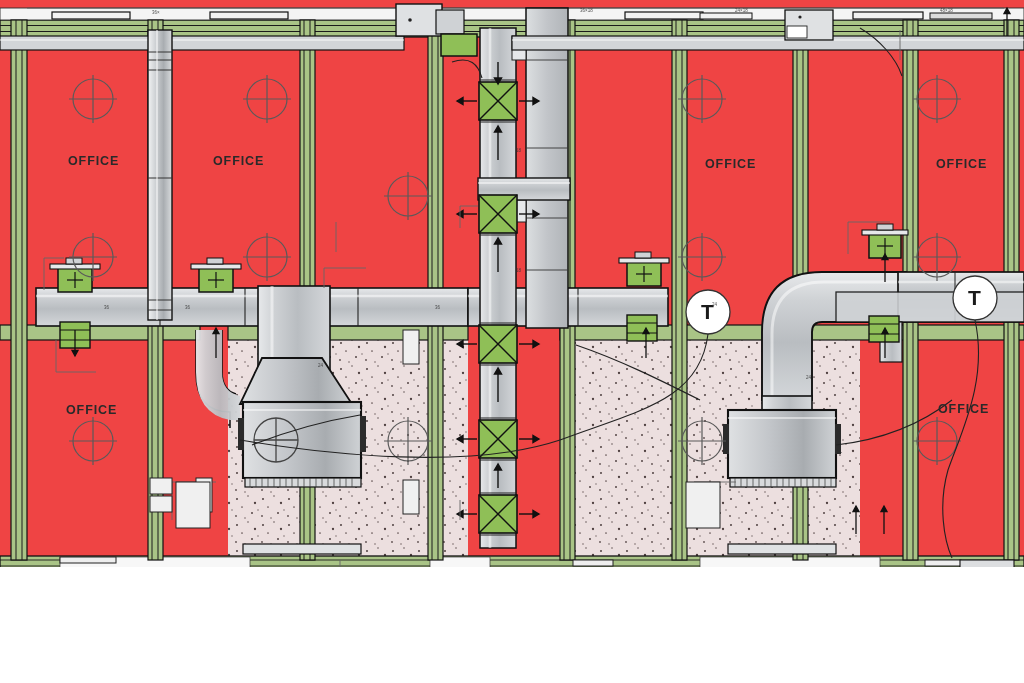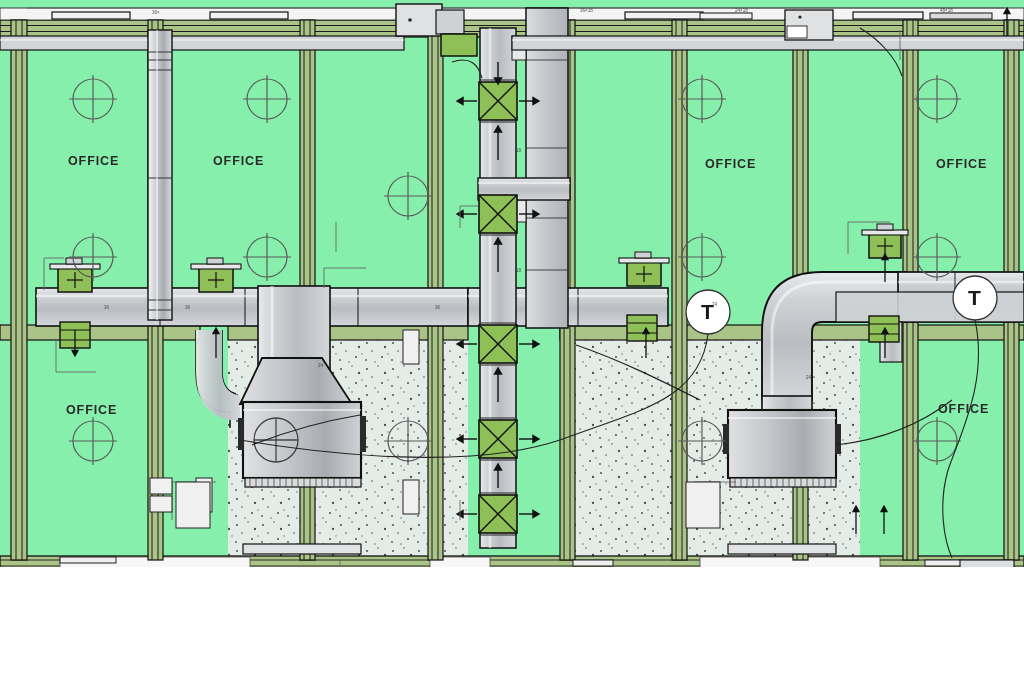--- a/index.html
+++ b/index.html
@@ -1,21 +1,21 @@
 <!DOCTYPE html>
 <html><head>
 <meta charset="utf-8">
 <title>HVAC Mechanical Floor Plan</title>
 <style>
   html,body{margin:0;padding:0;background:#ffffff;}
   body{font-family:"Liberation Sans",sans-serif;}
   #plan{
     position:relative;
     width:1024px;height:567px;
-    background:#86efac;
+    background:#ef4444;
     overflow:hidden;
   }
   svg.layer{position:absolute;top:0;left:0;width:1024px;height:683px;}
   .roomlabel{
     position:absolute;
     font-family:"Liberation Sans",sans-serif;
     font-size:12.5px;
     font-weight:bold;
     letter-spacing:.9px;
     color:#2a2a2a;

